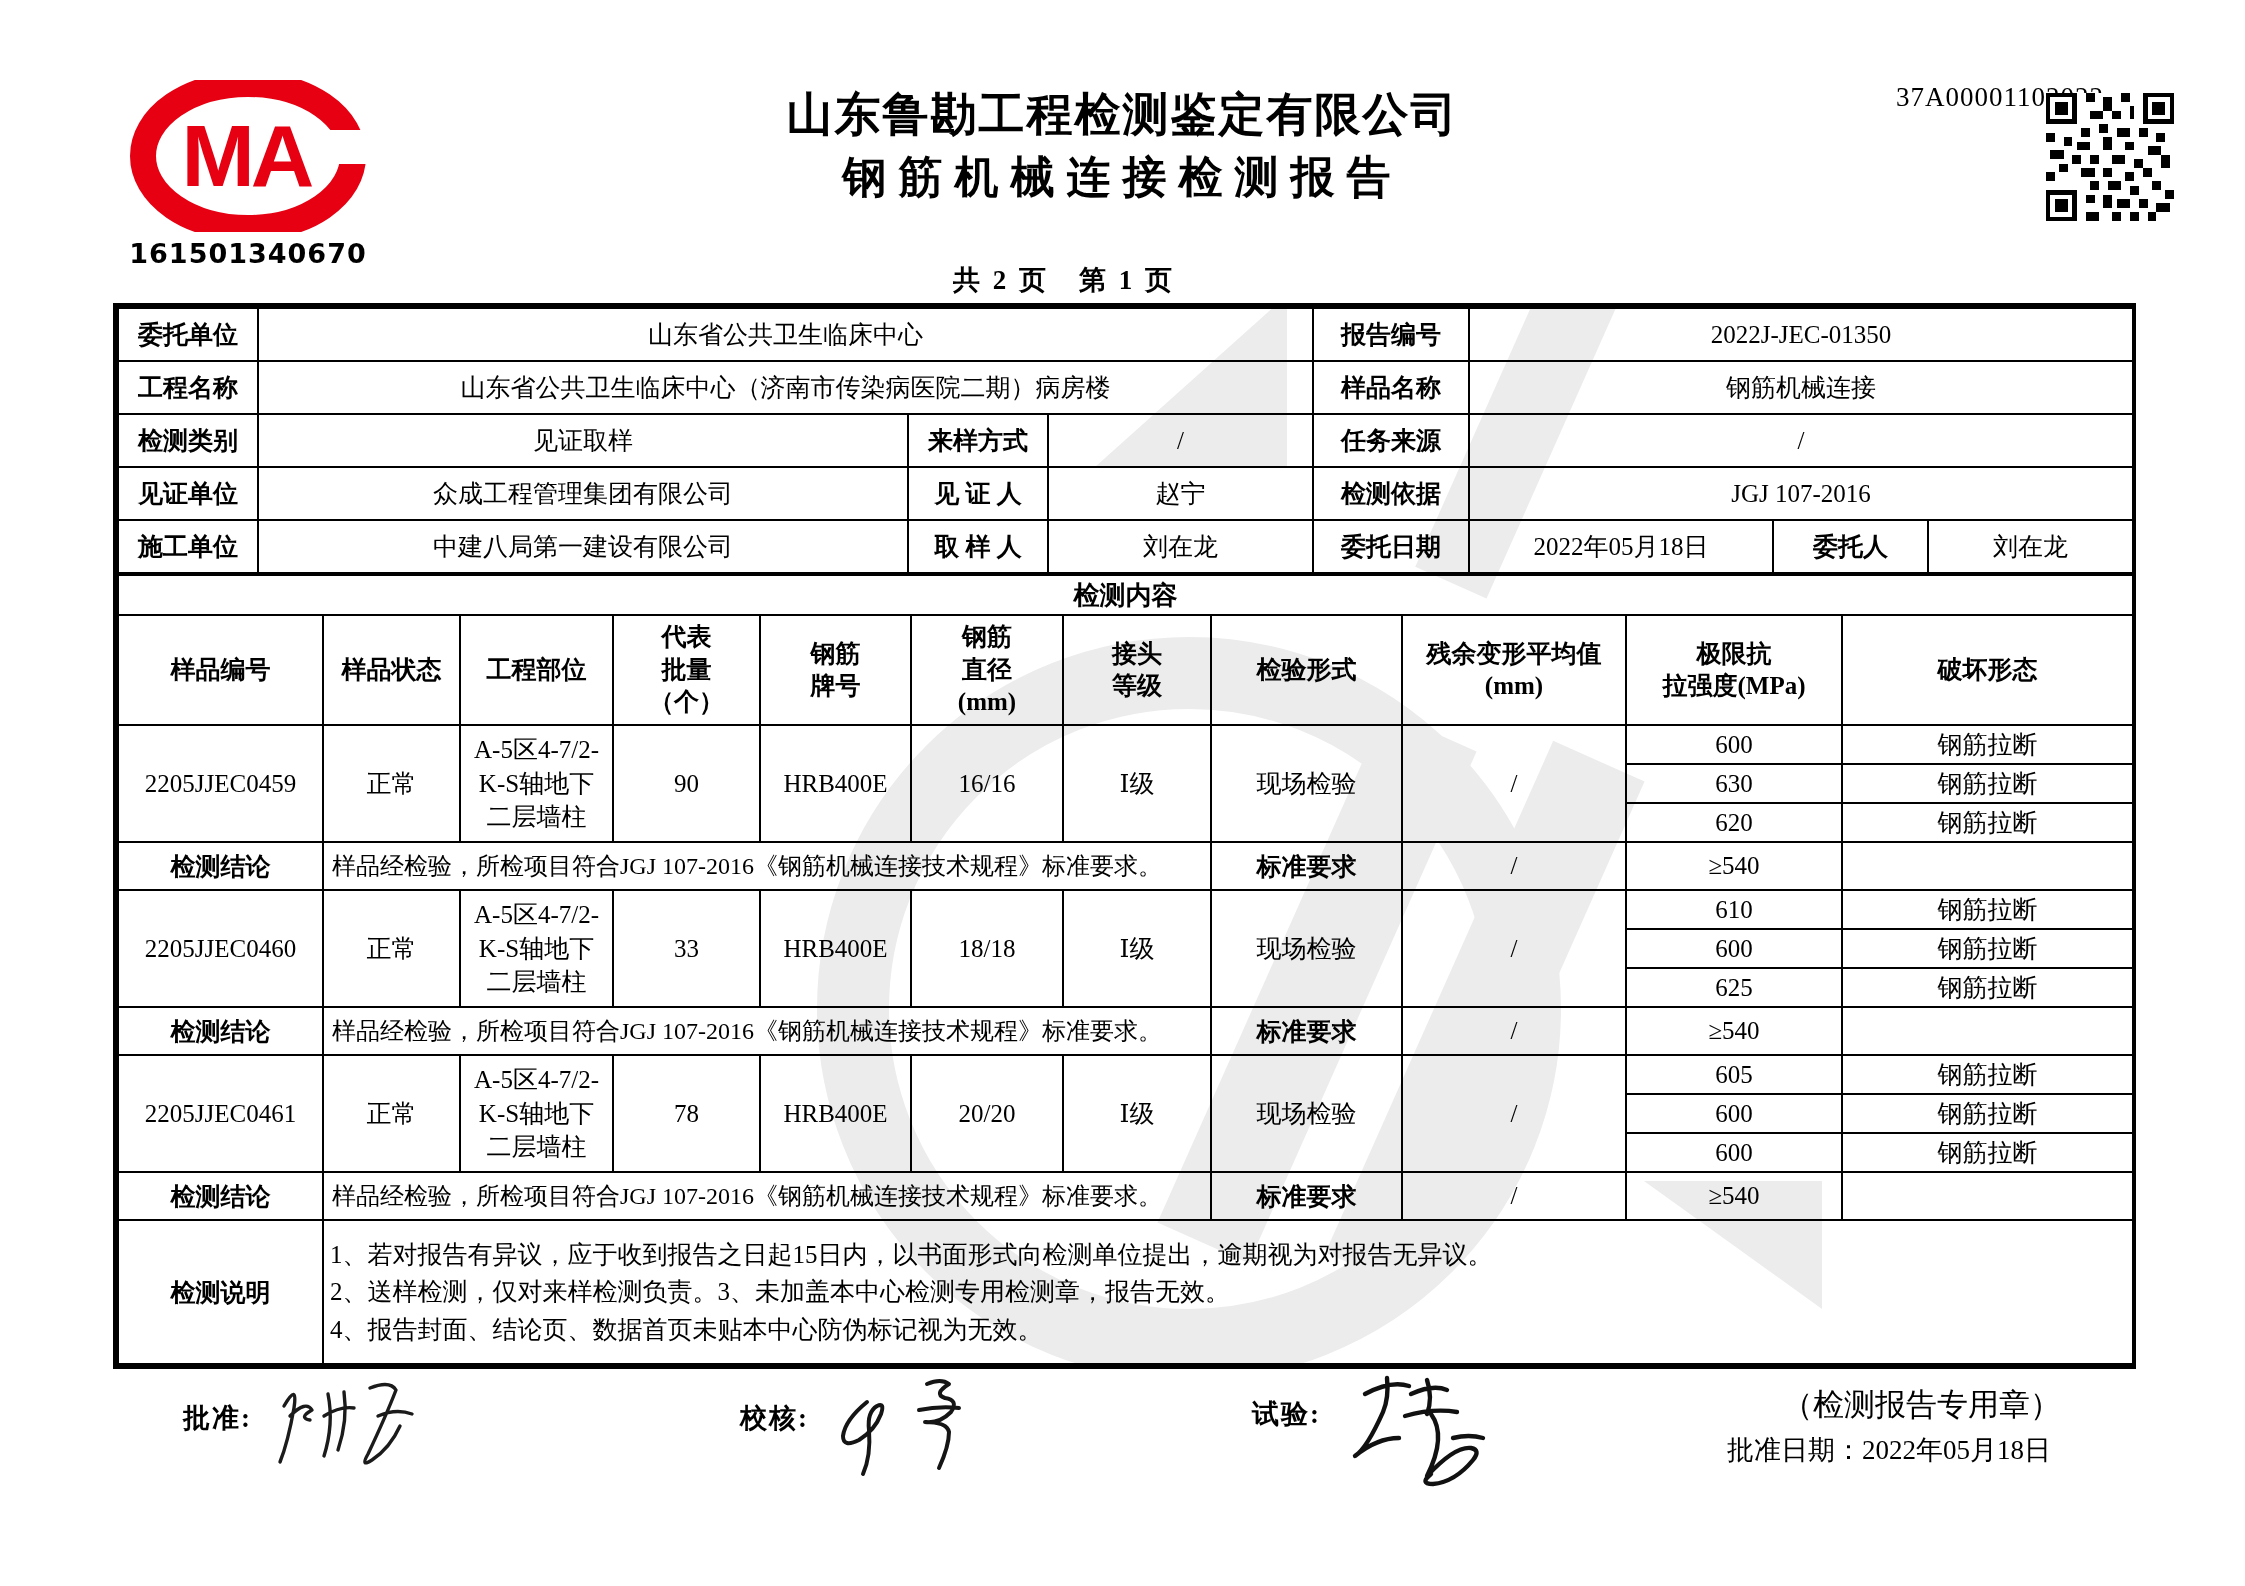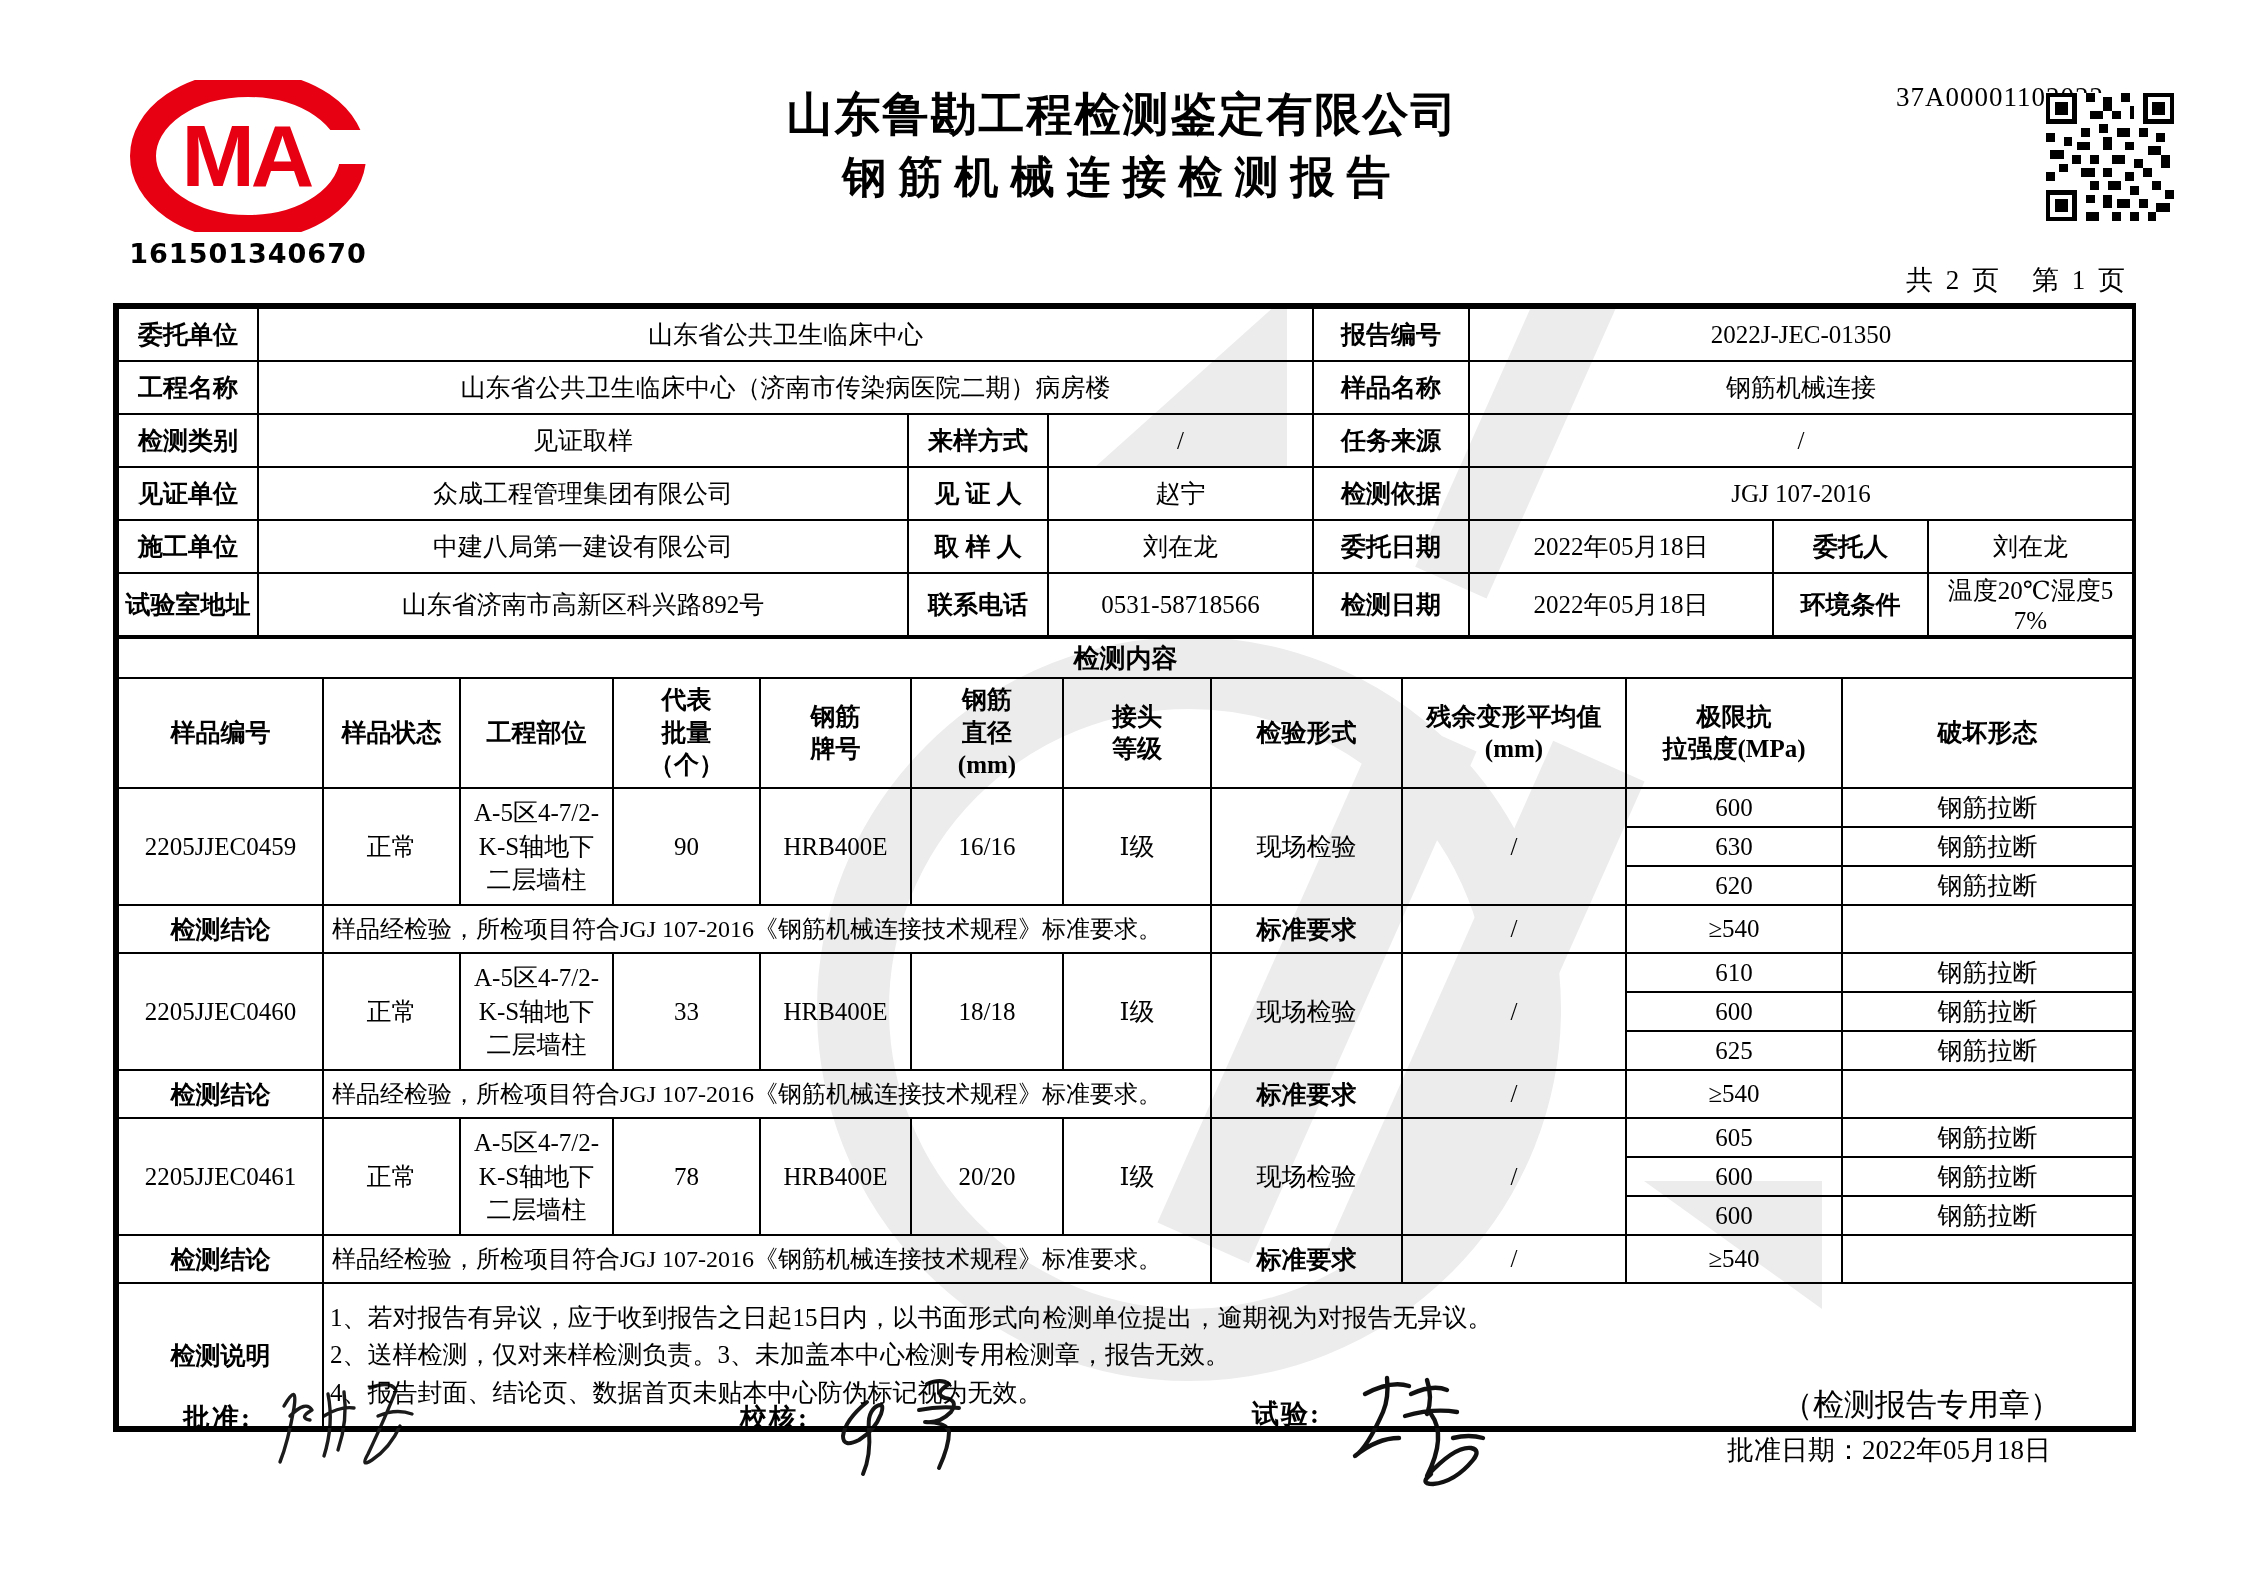--- a/index.html
+++ b/index.html
@@ -8,22 +8,22 @@
 
   
   .cma{position:absolute;left:126px;top:80px;width:244px;text-align:center;}
   .cma-number{color:#000000;font-family:"DejaVu Sans",sans-serif;font-size:27px;
               letter-spacing:1px;margin-top:2px;font-weight:bold;}
   .titles{position:absolute;left:0;top:86px;width:100%;text-align:center;line-height:1.25;}
   .title1{font-size:46px;font-weight:bold;letter-spacing:2px;}
   .title2{font-size:44px;font-weight:bold;letter-spacing:12px;margin-top:6px;}
   .docno{position:absolute;left:1896px;top:82px;font-size:27px;letter-spacing:1px;}
   .qr{position:absolute;left:2046px;top:92px;width:128px;height:130px;}
-  .pageinfo{position:absolute;left:0;top:262px;width:2128px;text-align:right;
-            font-size:27px;letter-spacing:3px;}
+  .pageinfo{position:absolute;left:0;top:262px;width:2128px;text-align:center;
+            font-size:27px;letter-spacing:3px;font-weight:bold;}
 
   
   .sheet{position:absolute;left:113px;top:303px;width:2015px;border:4px solid #000;background:transparent;}
   .sheet table{width:100%;border-collapse:collapse;table-layout:fixed;position:relative;z-index:1;}
   .sheet td,.sheet th{border:2px solid #000;padding:0 6px;text-align:center;vertical-align:middle;
                       font-size:25px;background:transparent;overflow:hidden;word-break:break-all;}
   .lbl{font-weight:bold;}
   .val{text-align:left;padding-left:10px;}
   .info-table td{height:51px;}
   .section-row td{height:38px;font-size:26px;}
@@ -188,30 +188,20 @@
       <tr>
         <td class="lbl">施工单位</td>
         <td class="val">中建八局第一建设有限公司</td>
         <td class="lbl">取 样 人</td>
         <td class="val">刘在龙</td>
         <td class="lbl">委托日期</td>
         <td class="val">2022年05月18日</td>
         <td class="lbl">委托人</td>
         <td class="val">刘在龙</td>
       </tr>
-      <tr>
-        <td class="lbl">试验室地址</td>
-        <td class="val">山东省济南市高新区科兴路892号</td>
-        <td class="lbl">联系电话</td>
-        <td class="val">0531-58718566</td>
-        <td class="lbl">检测日期</td>
-        <td class="val">2022年05月18日</td>
-        <td class="lbl">环境条件</td>
-        <td class="val">温度20℃湿度57%</td>
-      </tr>
     </tbody>
       </table>
 
     <table class="content-table">
       <colgroup>
         <col style="width:205px">
           <col style="width:137px">
           <col style="width:153px">
           <col style="width:147px">
         <col style="width:151px">

